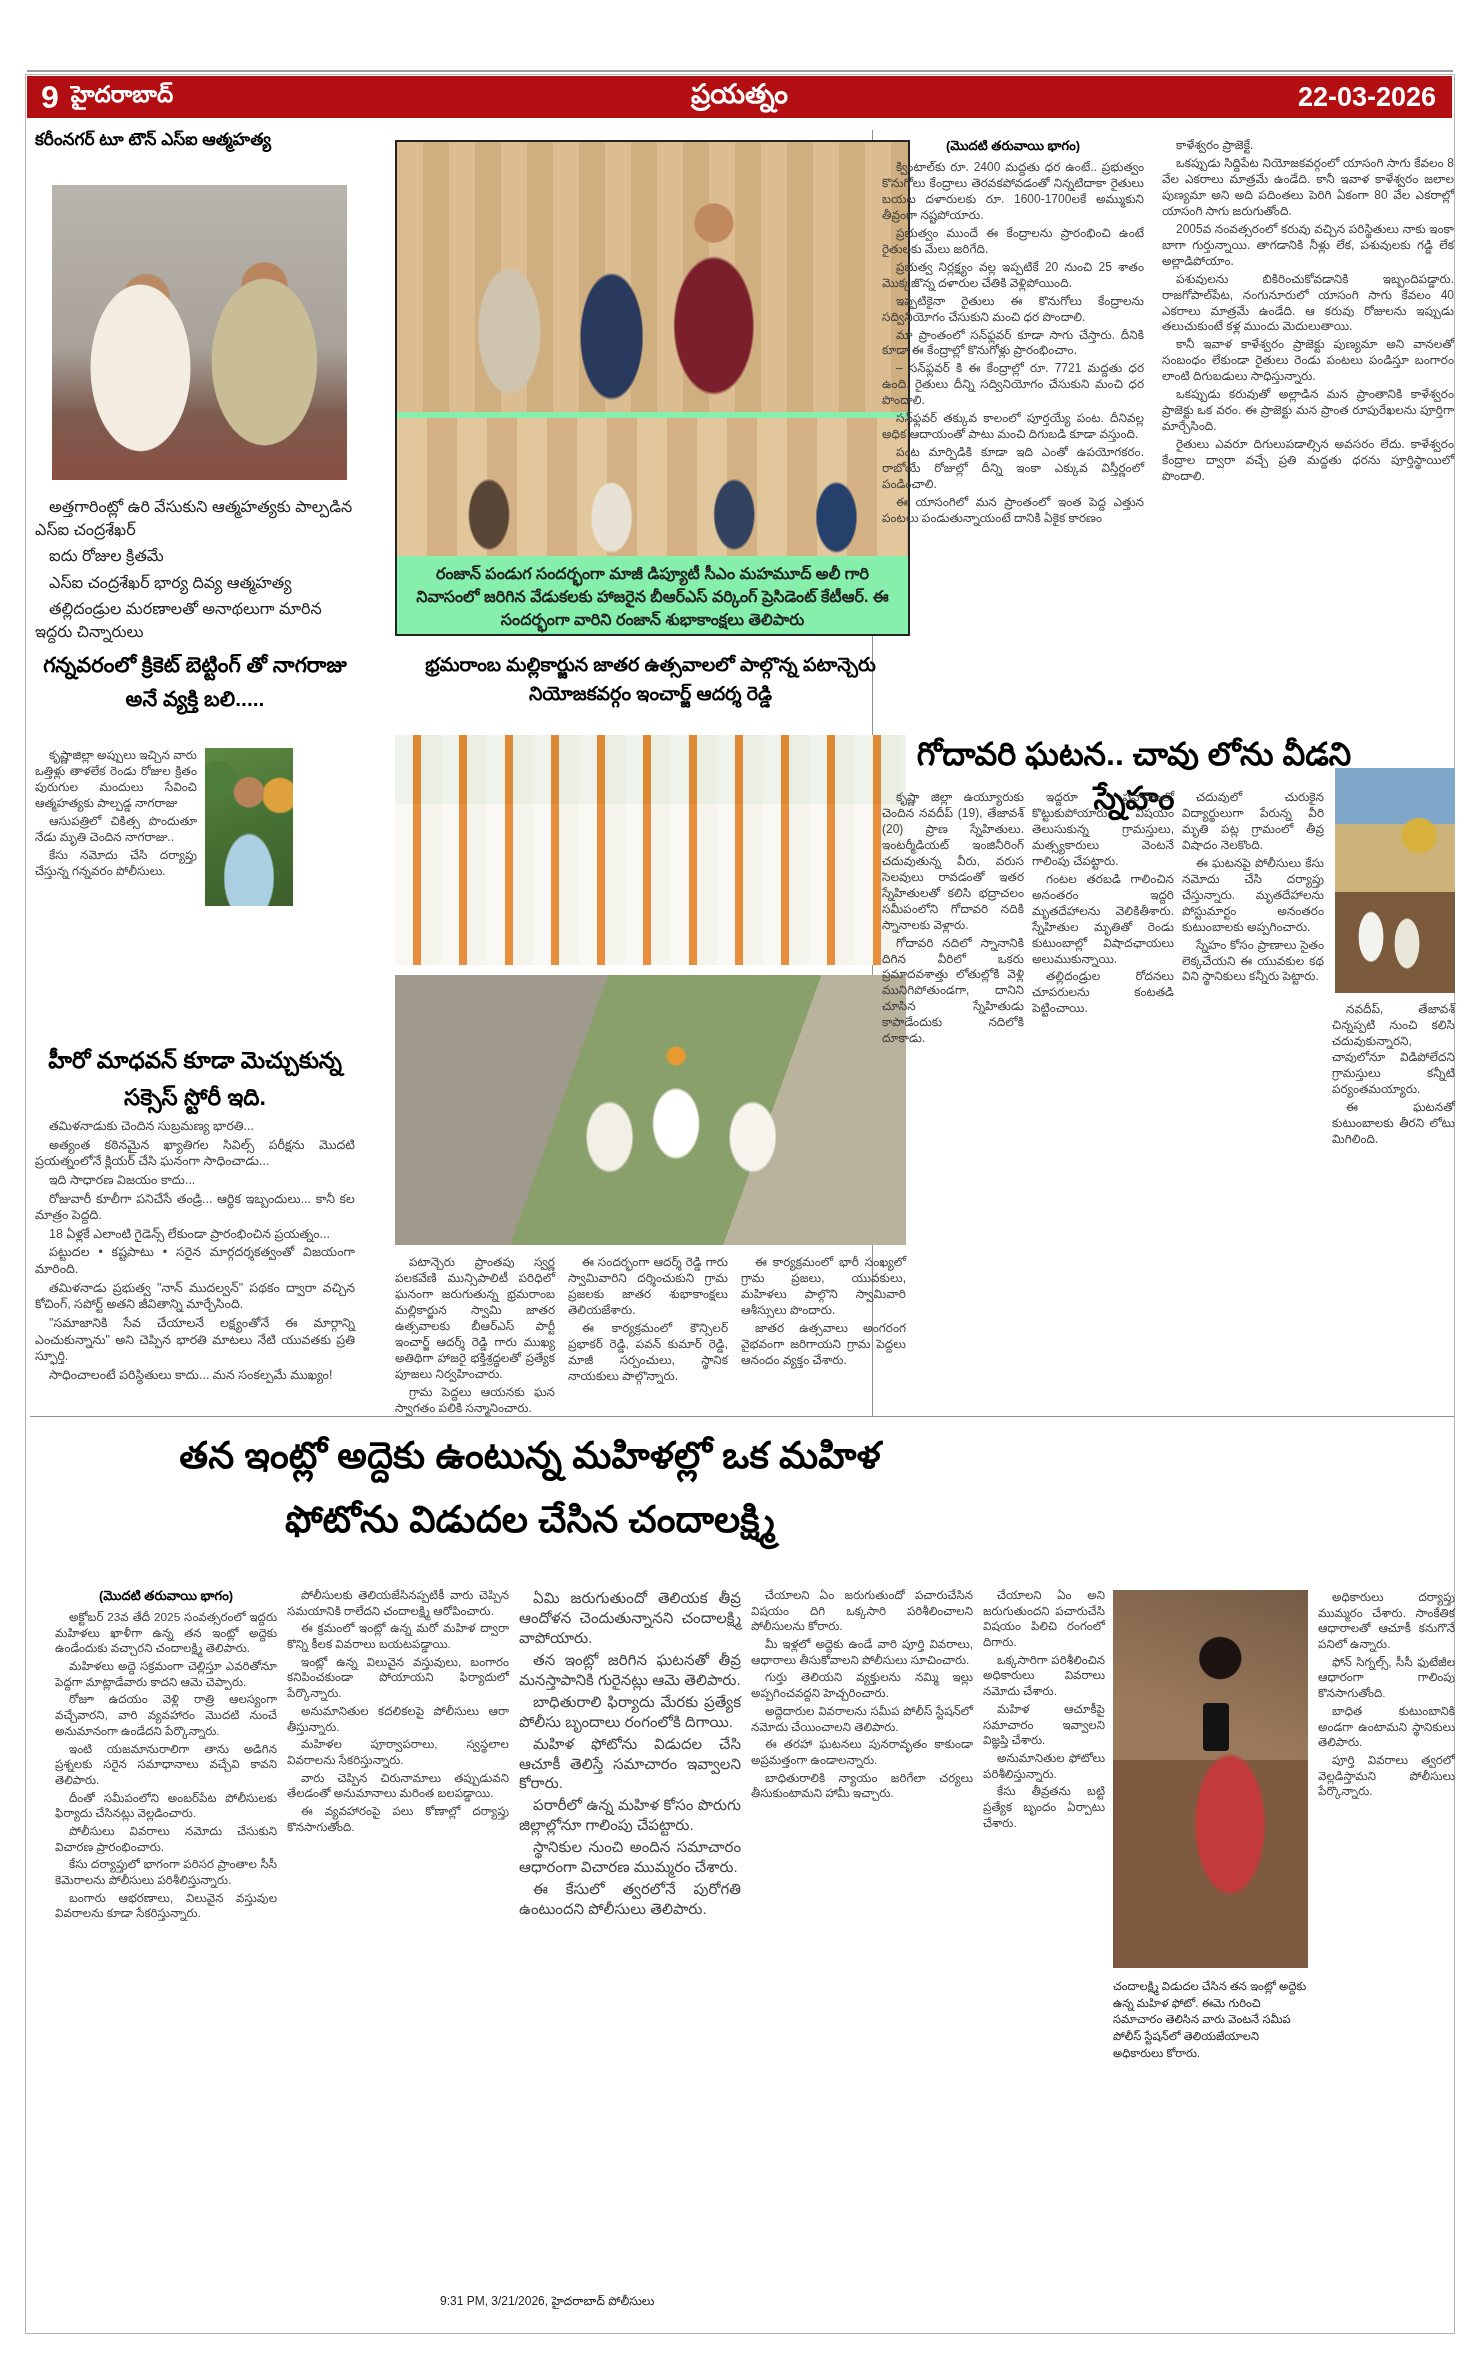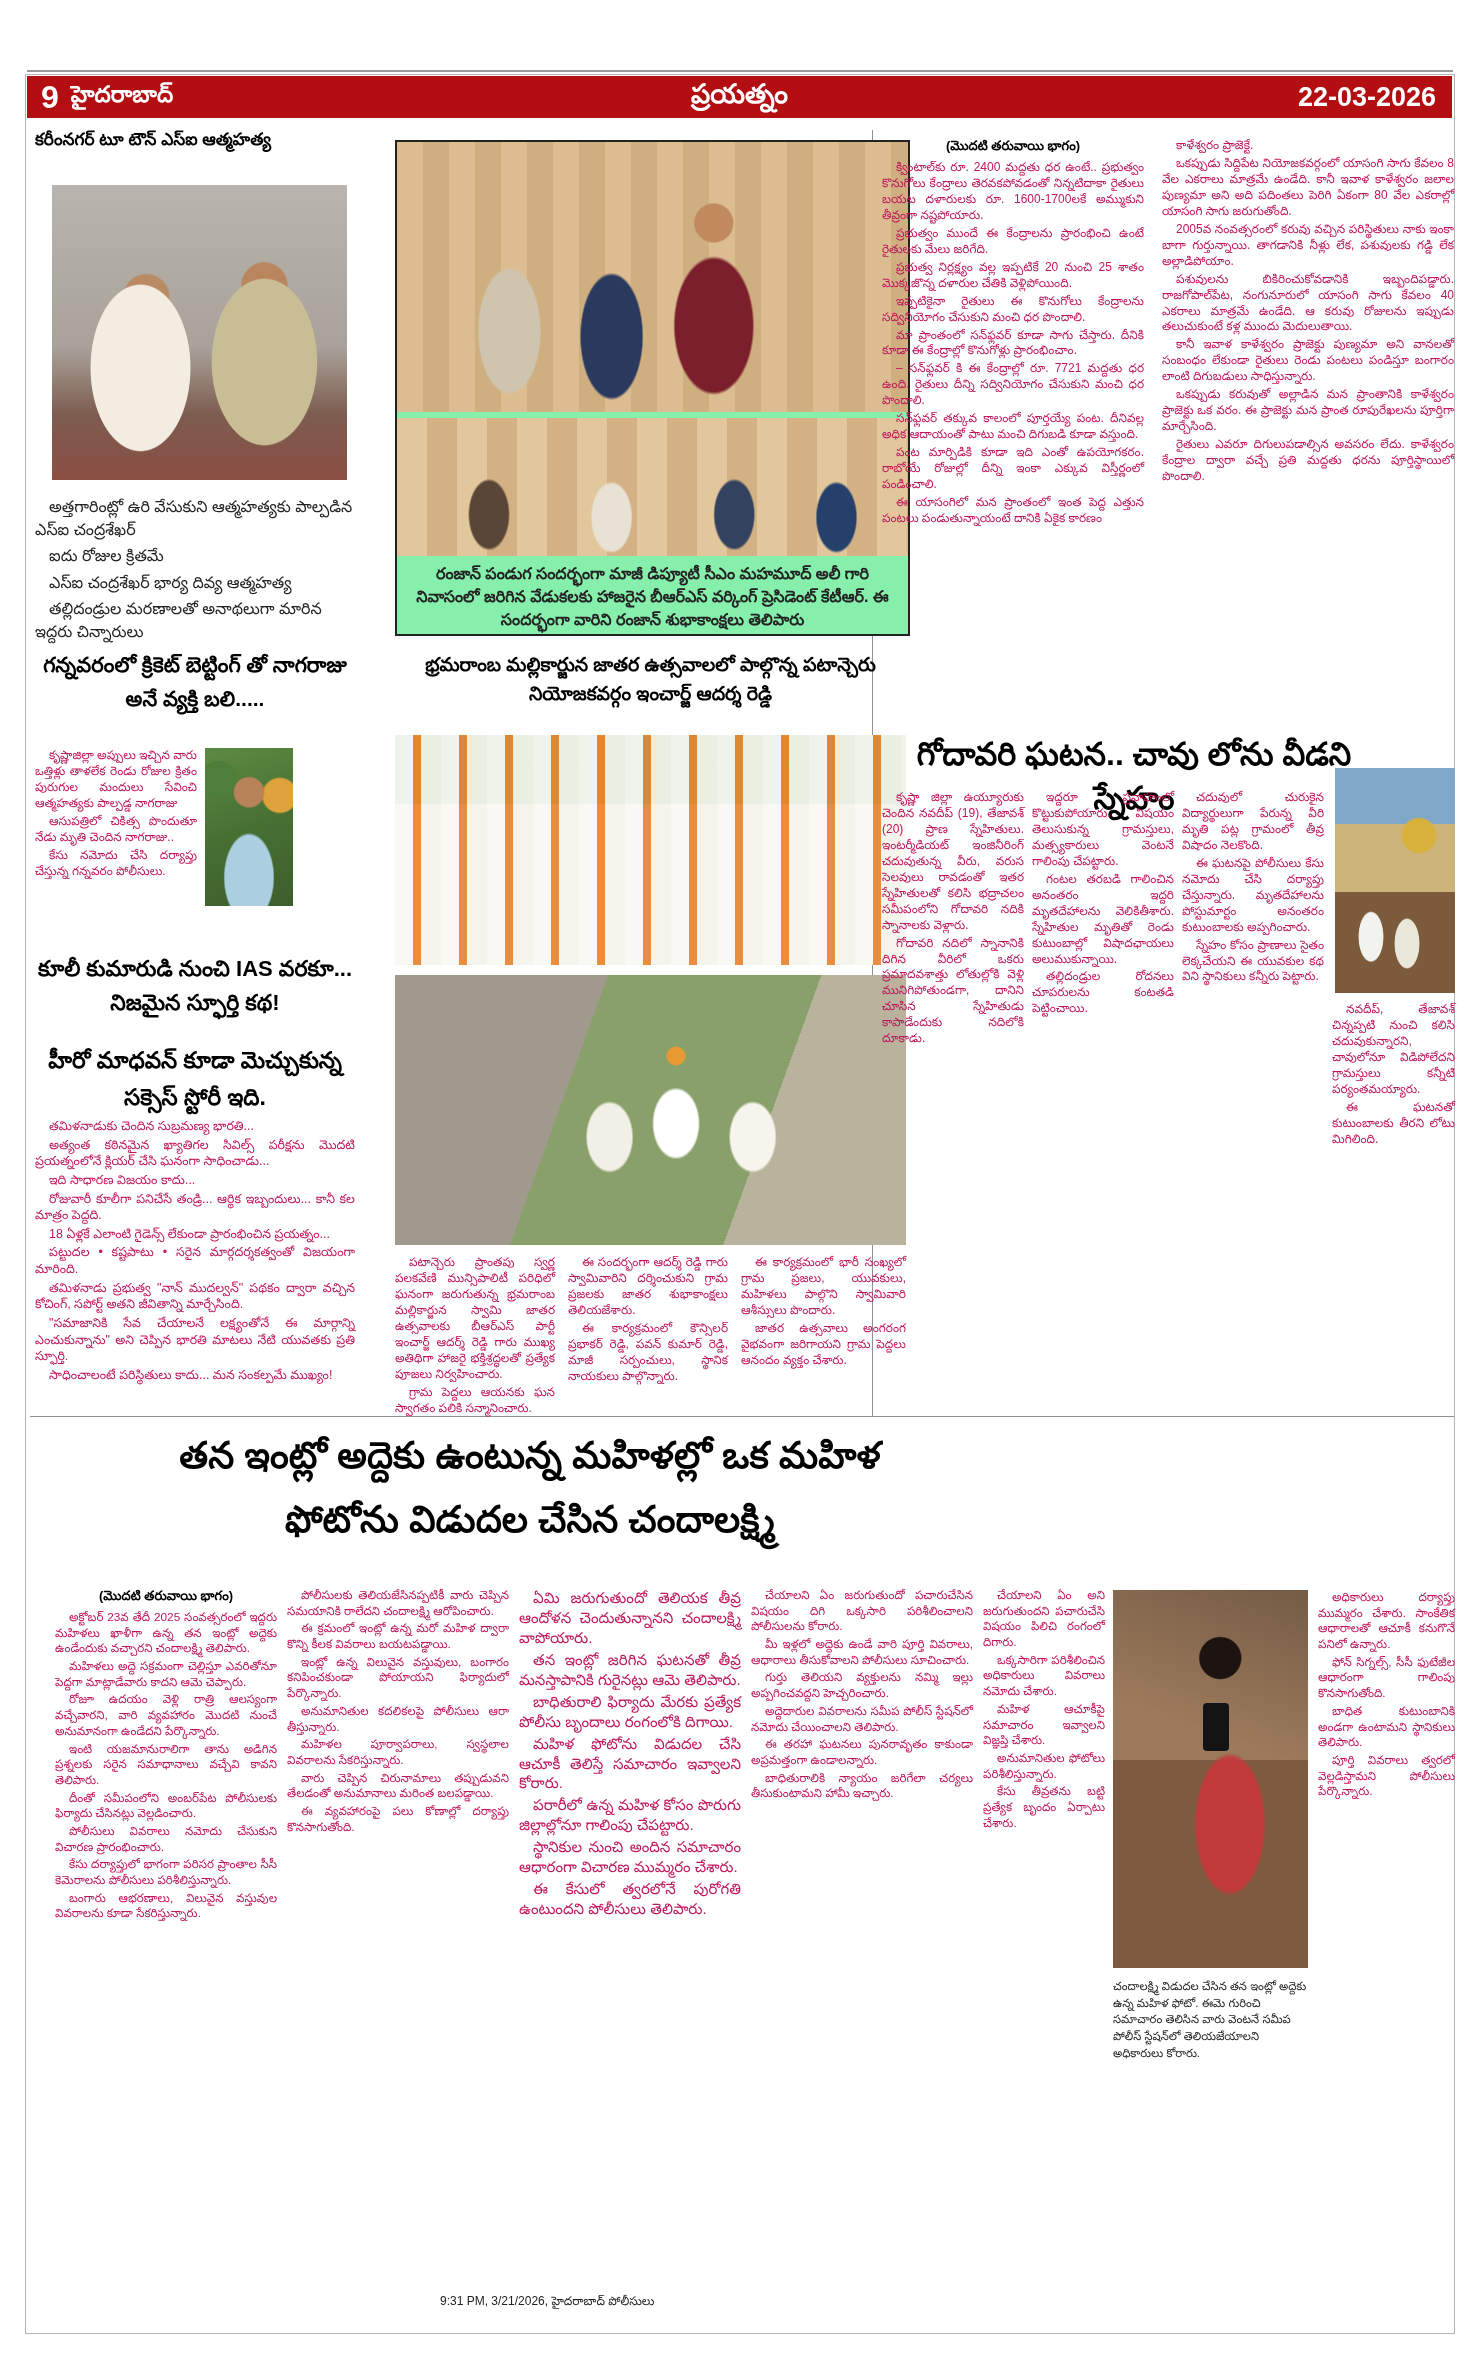--- a/index.html
+++ b/index.html
@@ -9,21 +9,21 @@
   .topline{position:absolute;left:27px;top:70px;width:1426px;height:2px;background:#9a9a9a;}
   .pageborder{position:absolute;left:25px;top:74px;width:1428px;height:2258px;border:1px solid #b5b5b5;}
   .masthead{position:absolute;left:27px;top:76px;width:1425px;height:42px;background:#b30e12;
             display:flex;align-items:center;color:#fff;font-weight:bold;}
   .mast-num{font-size:32px;margin-left:14px;line-height:1;}
   .mast-city{font-size:23px;margin-left:12px;}
   .mast-paper{position:absolute;left:0;right:0;text-align:center;font-size:27px;}
   .mast-date{position:absolute;right:16px;font-size:27px;}
   .hl{font-weight:bold;color:#000;}
   .center{text-align:center;}
-  .txt{font-size:12px;line-height:1.33;text-align:justify;color:#be185d;}
+  .txt{font-size:12px;line-height:1.33;text-align:justify;color:#404040;}
   .txt p{margin:0 0 2px 0;text-indent:14px;}
   .cap{font-size:16px;line-height:1.45;color:#222;}
   .cap p{margin:0 0 3px 0;text-indent:14px;}
   .boldcap{font-weight:bold;}
   .vrule{position:absolute;width:1px;background:#8f8f8f;}
   .hrule{position:absolute;height:1px;background:#8f8f8f;}
   .ph{position:absolute;overflow:hidden;background:#cfcac2;}
   .ph.framed{border:2px solid #222;}
   
   .ph-couple{background:
@@ -101,21 +101,20 @@
     </div>
 
   <div class="abs hl center" style="left:35px;top:648px;width:320px;font-size:21px;line-height:1.6;">గన్నవరంలో క్రికెట్ బెట్టింగ్ తో నాగరాజు అనే వ్యక్తి బలి.....</div>
   <div class="abs txt" style="left:35px;top:748px;width:162px;height:165px;">
       <p>కృష్ణాజిల్లా అప్పులు ఇచ్చిన వారు ఒత్తిళ్లు తాళలేక రెండు రోజుల క్రితం పురుగుల మందులు సేవించి ఆత్మహత్యకు పాల్పడ్డ నాగరాజు</p>
       <p>ఆసుపత్రిలో చికిత్స పొందుతూ నేడు మృతి చెందిన నాగరాజు..</p>
       <p>కేసు నమోదు చేసి దర్యాప్తు చేస్తున్న గన్నవరం పోలీసులు.</p>
     </div>
   <div class="ph ph-victim" style="left:205px;top:748px;width:88px;height:158px;"></div>
 
-  <div class="abs hl center" style="left:35px;top:952px;width:320px;font-size:22px;line-height:1.55;">కూలీ కుమారుడి నుంచి IAS వరకూ... నిజమైన స్ఫూర్తి కథ!</div>
   <div class="abs hl center" style="left:35px;top:1042px;width:320px;font-size:23px;font-weight:600;line-height:1.6;">హీరో మాధవన్ కూడా మెచ్చుకున్న సక్సెస్ స్టోరీ ఇది.</div>
   <div class="abs txt" style="left:35px;top:1118px;width:320px;height:295px;font-size:12.5px;">
       <p>తమిళనాడుకు చెందిన సుబ్రమణ్య భారతి...</p>
       <p>అత్యంత కఠినమైన ఖ్యాతిగల సివిల్స్ పరీక్షను మొదటి ప్రయత్నంలోనే క్లియర్ చేసి ఘనంగా సాధించాడు...</p>
       <p>ఇది సాధారణ విజయం కాదు...</p>
       <p>రోజువారీ కూలీగా పనిచేసే తండ్రి... ఆర్థిక ఇబ్బందులు... కానీ కల మాత్రం పెద్దది.</p>
       <p>18 ఏళ్లకే ఎలాంటి గైడెన్స్ లేకుండా ప్రారంభించిన ప్రయత్నం...</p>
       <p>పట్టుదల • కష్టపాటు • సరైన మార్గదర్శకత్వంతో విజయంగా మారింది.</p>
       <p>తమిళనాడు ప్రభుత్వ "నాన్ ముదల్వన్" పథకం ద్వారా వచ్చిన కోచింగ్, సపోర్ట్ అతని జీవితాన్ని మార్చేసింది.</p>
       <p>"సమాజానికి సేవ చేయాలనే లక్ష్యంతోనే ఈ మార్గాన్ని ఎంచుకున్నాను" అని చెప్పిన భారతి మాటలు నేటి యువతకు ప్రతి స్ఫూర్తి.</p>

